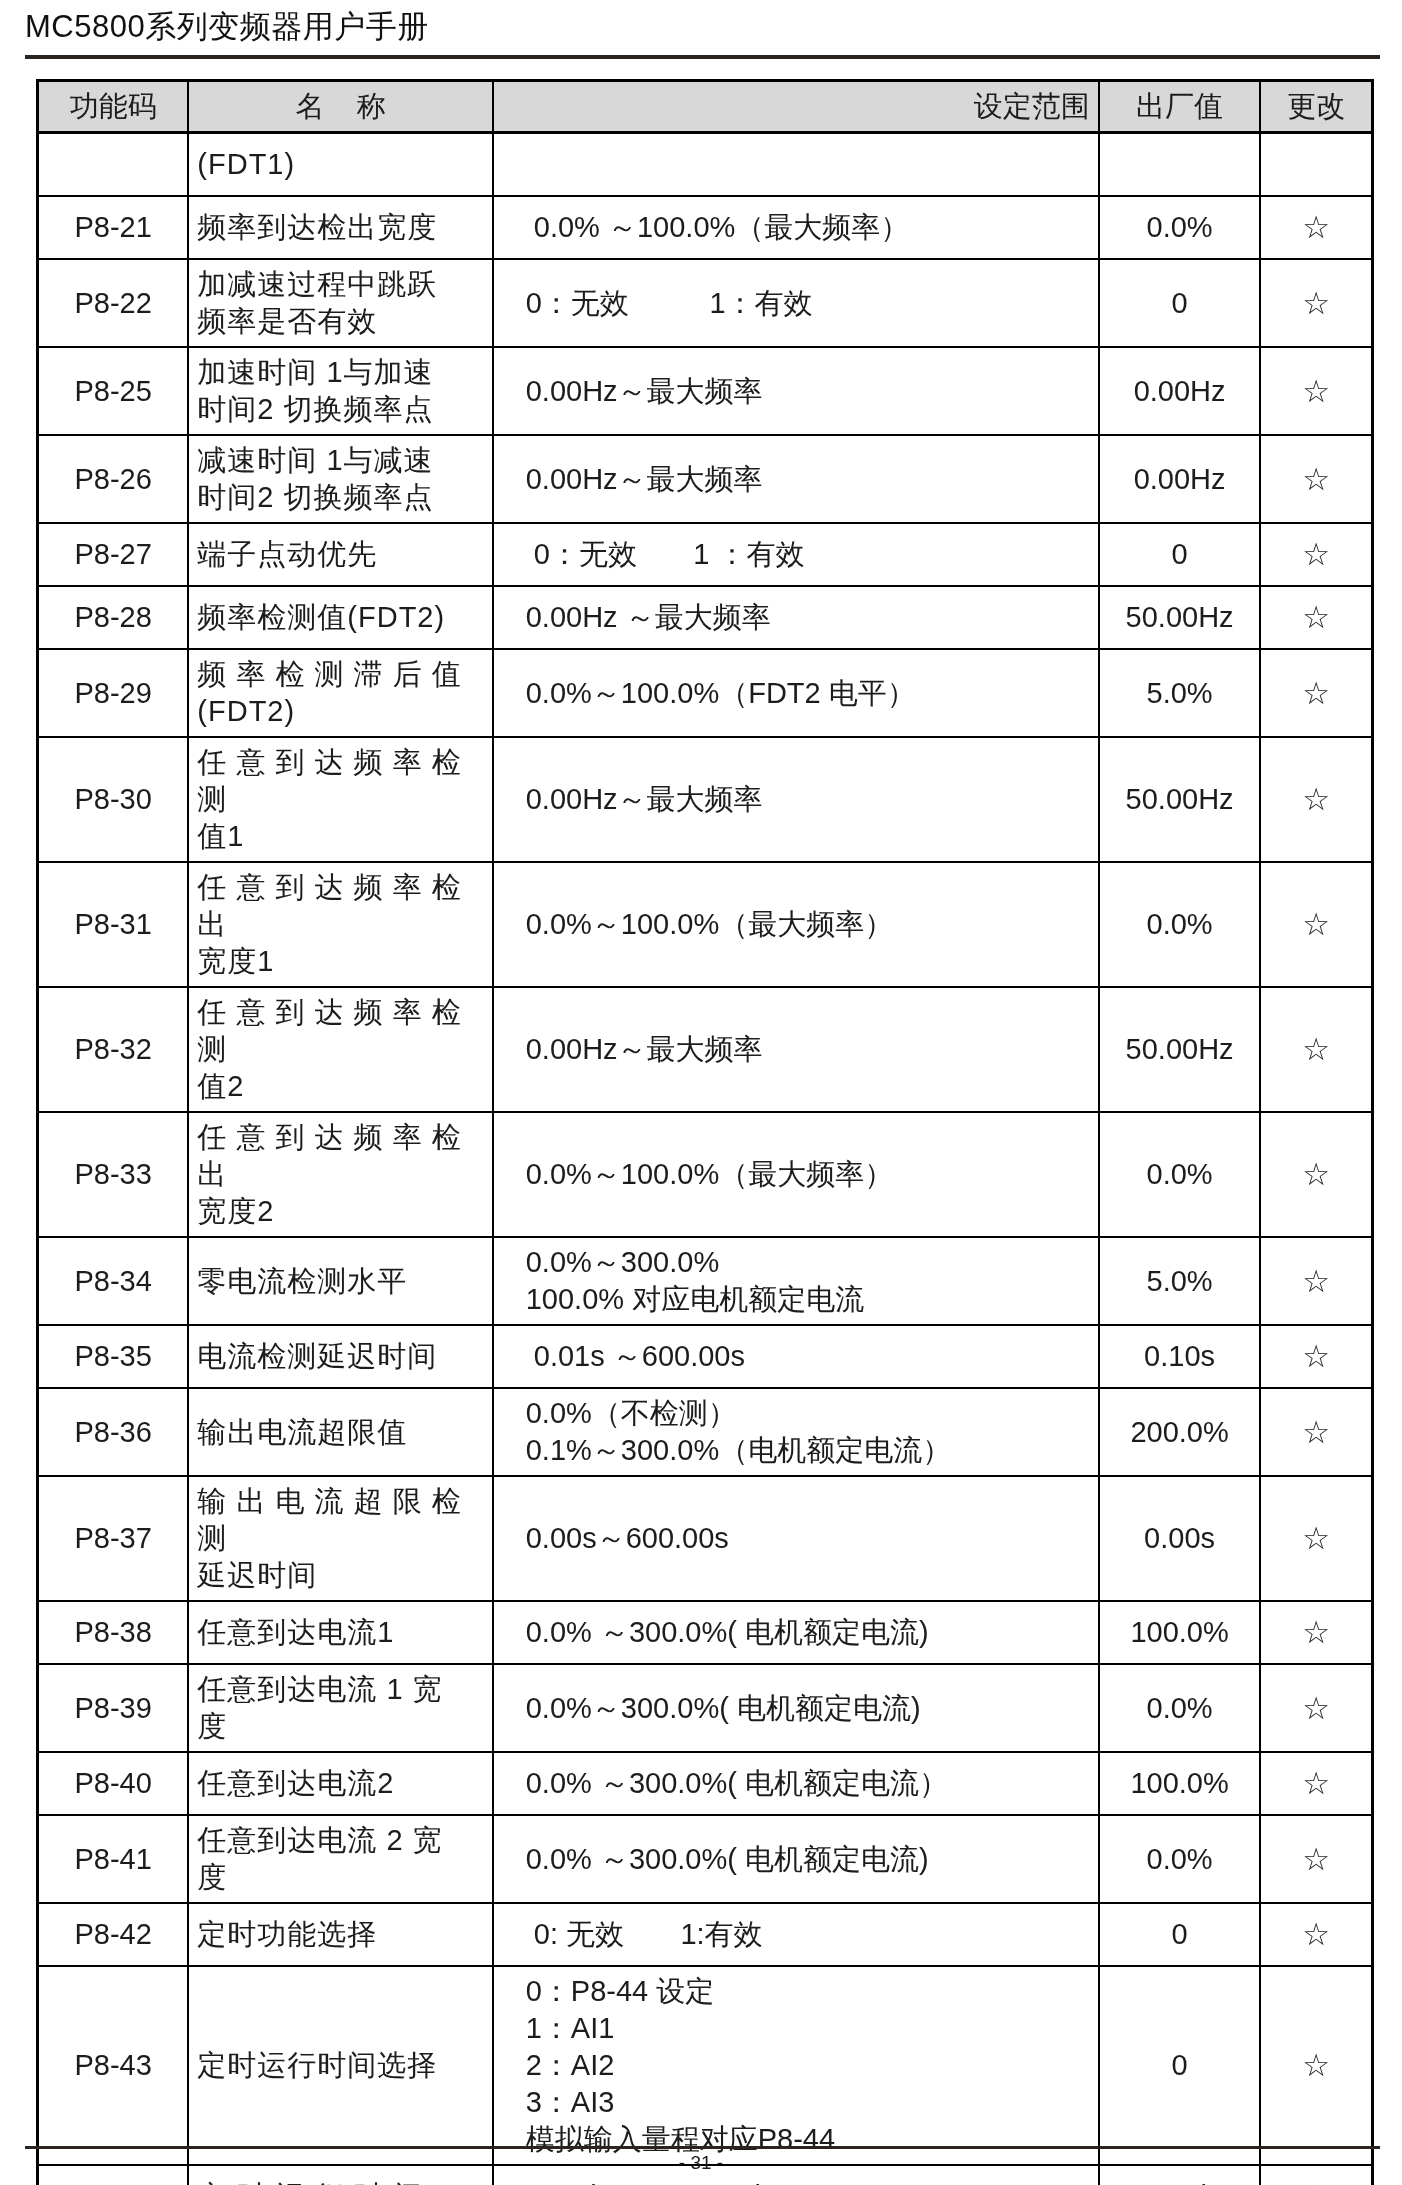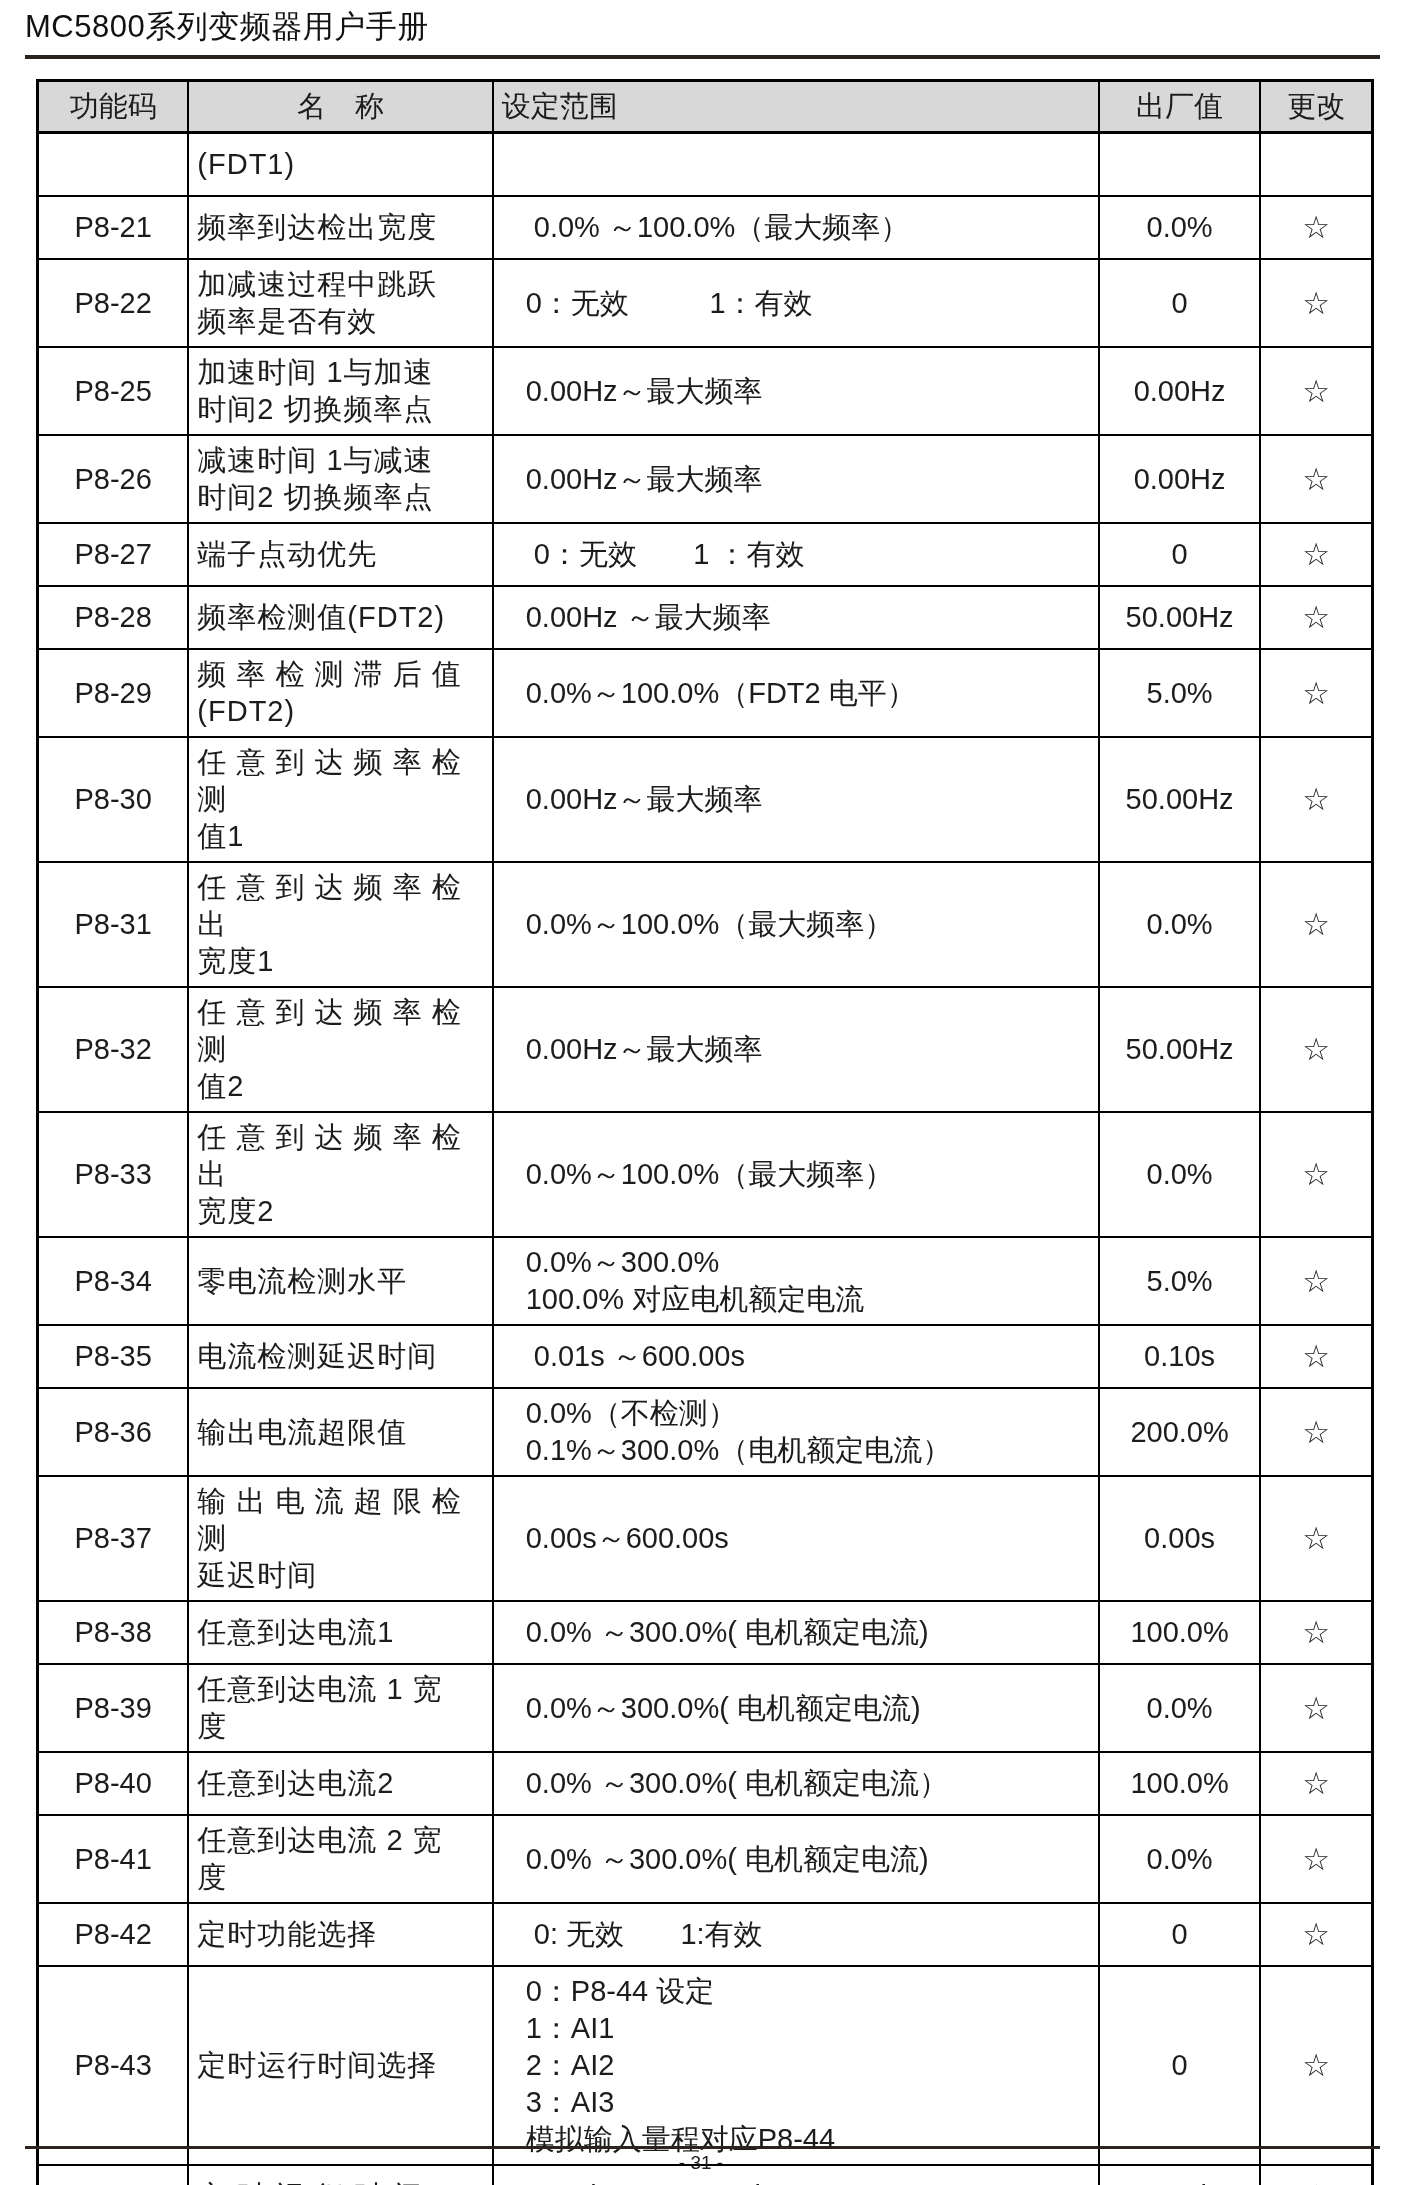--- a/index.html
+++ b/index.html
@@ -18,26 +18,25 @@
   }
   .param-table td,.param-table th{
     border:2px solid #000;
     font-size:29px;line-height:37px;
     padding:6px 8px;vertical-align:middle;
     overflow:hidden;
   }
   .param-table thead th{
     background:#d8d8d8;font-weight:normal;height:34px;
     border-bottom:3px solid #000;
-    font-family:Liberation Serif, serif;
   }
   th.col-code,td.cell-code{text-align:center;}
   th.col-name{text-align:center;white-space:pre;}
   td.cell-name{text-align:left;white-space:pre-wrap;letter-spacing:1px;}
-  th.col-range{text-align:left;}
+  th.col-range{text-align:right;}
   td.cell-range{text-align:left;padding-left:32px;white-space:pre-wrap;}
   th.col-factory,td.cell-factory{text-align:center;}
   th.col-change,td.cell-change{text-align:center;}
   td.cell-change{font-size:31px;color:#222;}
   td{height:49px;}
   .page-footer-rule{
     position:absolute;left:25px;right:22px;top:2146px;height:3px;background:#2a2320;
   }
   .page-number{
     position:absolute;left:0;right:0;top:2152px;text-align:center;

